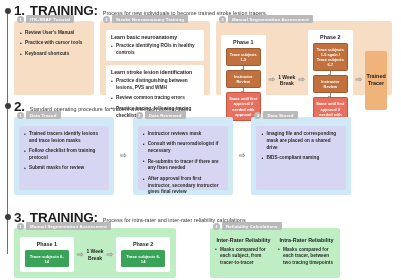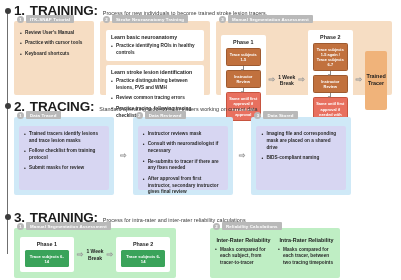--- a/index.html
+++ b/index.html
@@ -174,21 +174,20 @@
           </div>
         </div>
       </div>
 
     </div>
   </div>
 
   <div class="section" style="top:99px;">
     <div class="sec-head">
       <span class="sec-num">2.</span>
-      <span class="sec-num">TRACING:</span>
       <span class="sec-sub">Standard operating procedure for tracers working on current data</span>
     </div>
 
     <div class="panels" style="align-items:stretch;">
 
       <div class="panel blue" style="width:100px;height:78px;">
         <div class="badge">
           <span class="badge-num">1</span>
           <span class="badge-label">Data Traced</span>
         </div>

